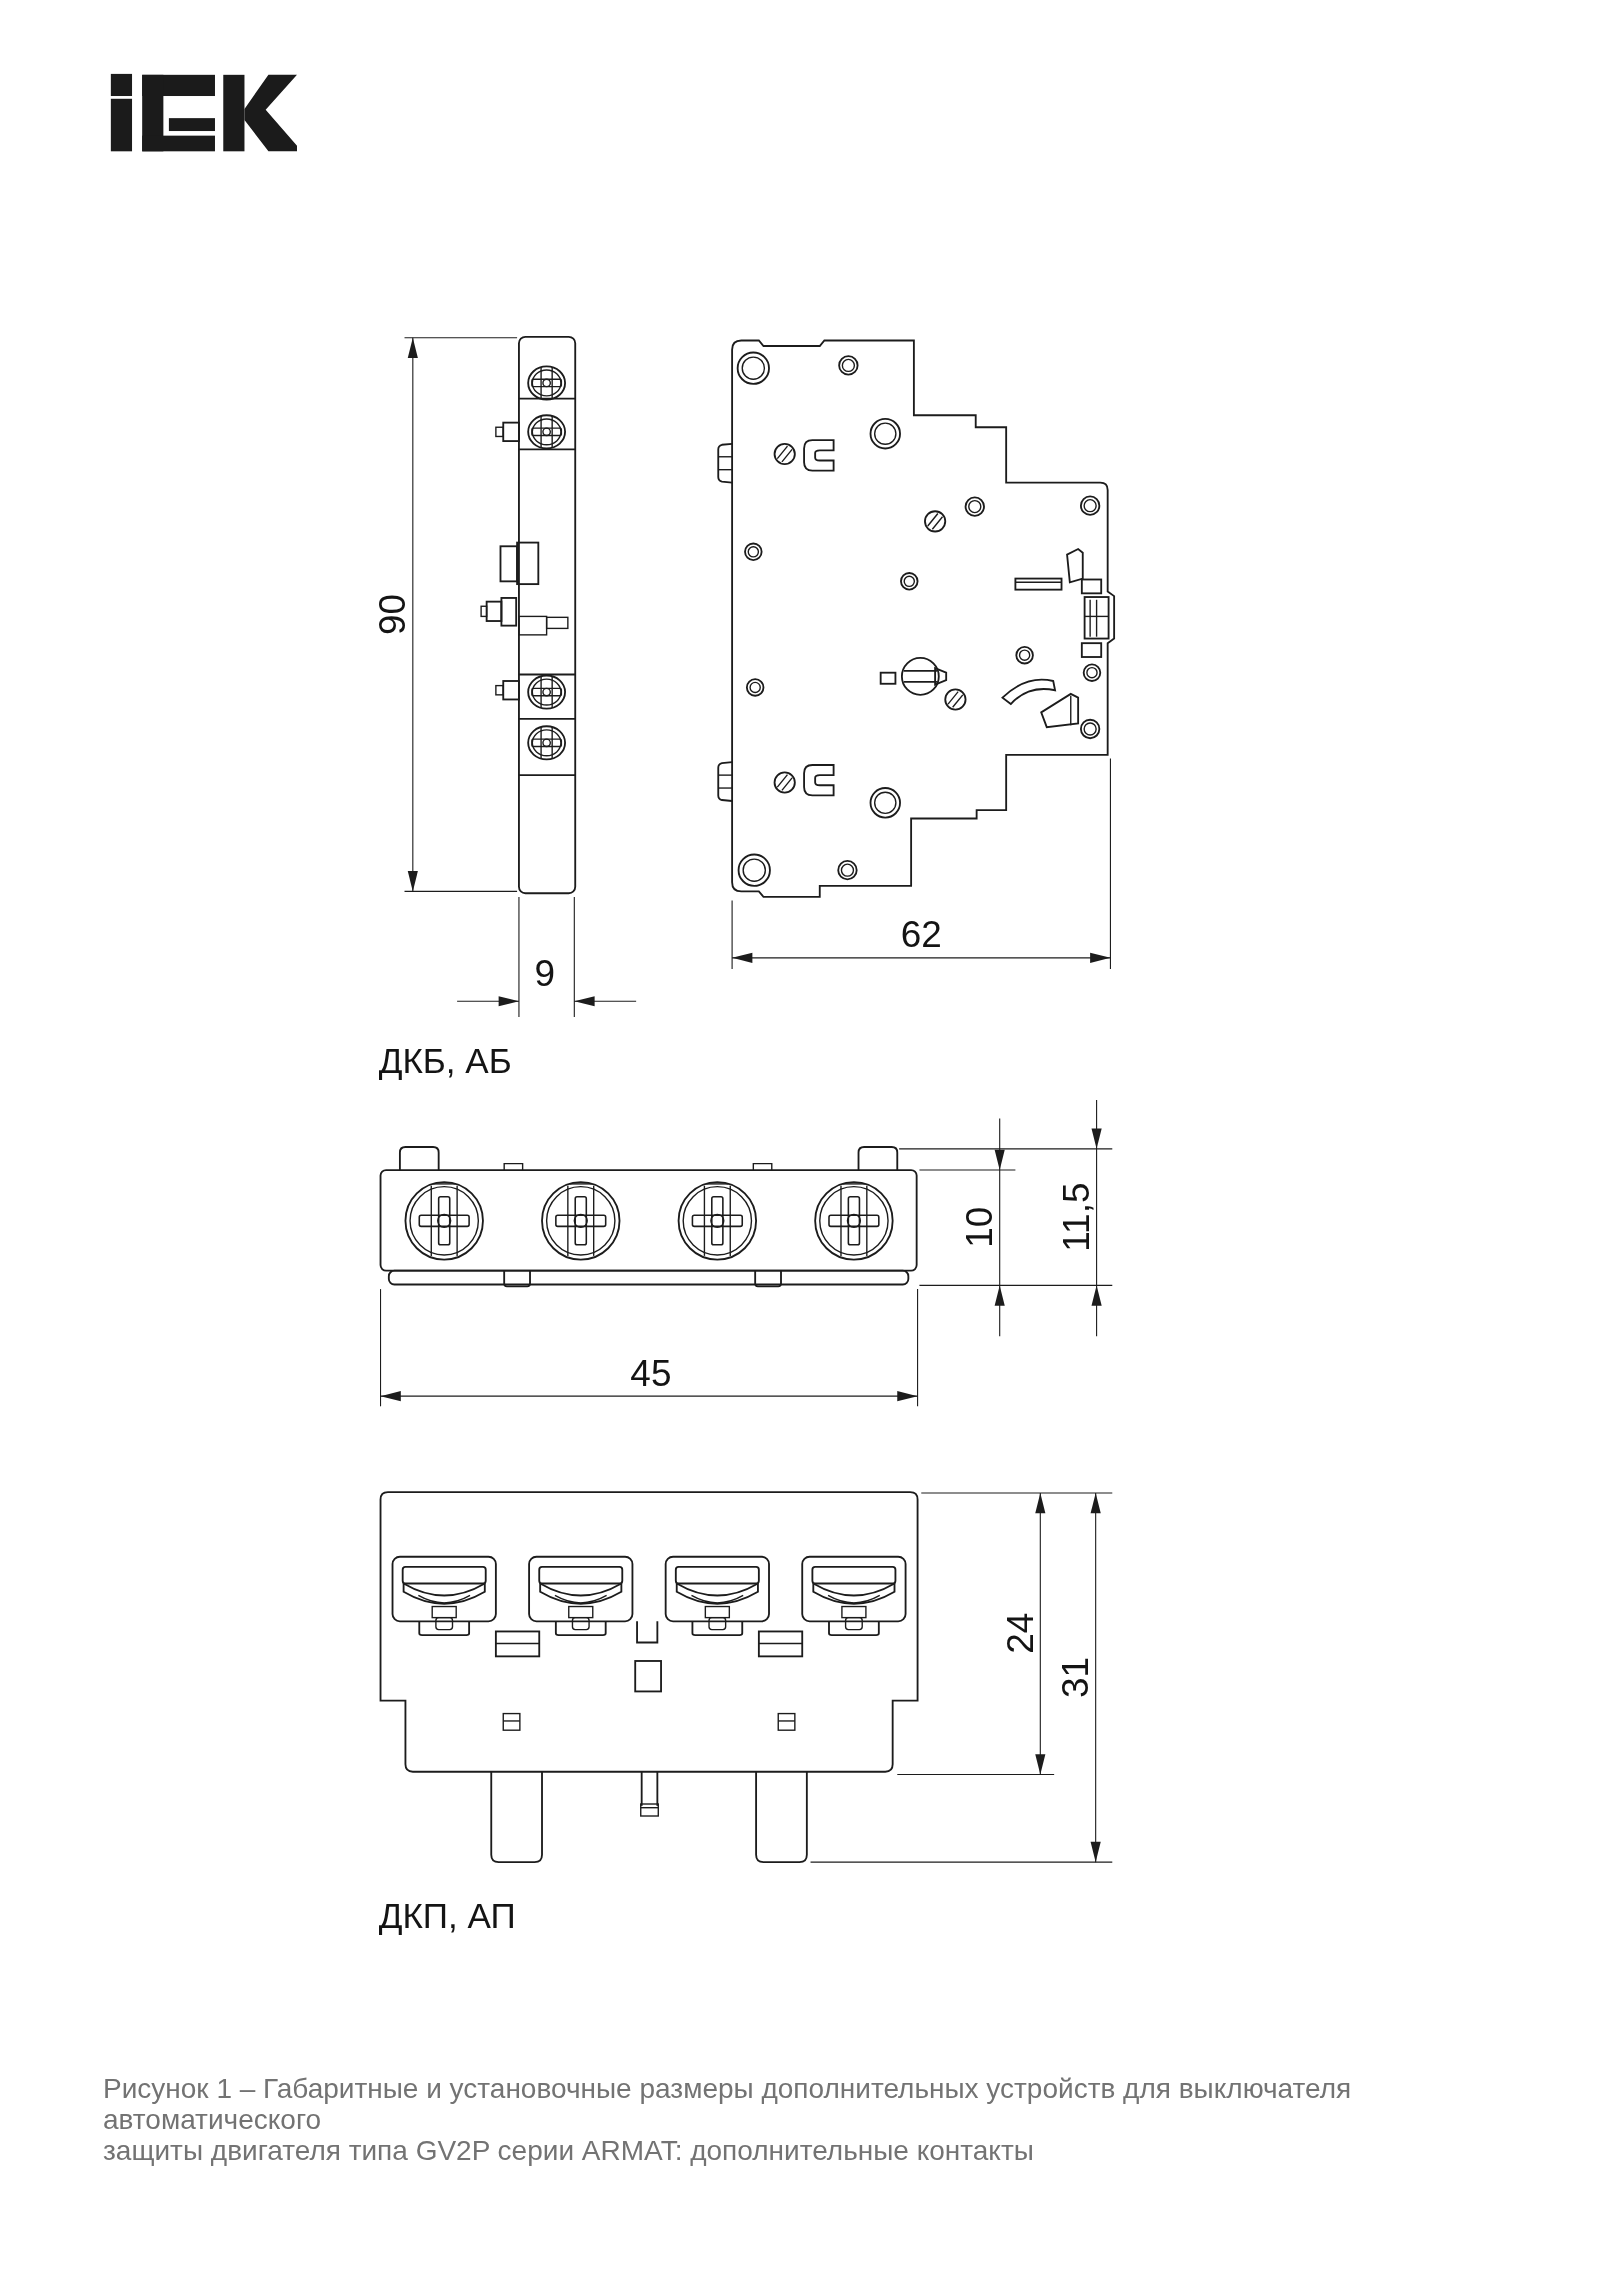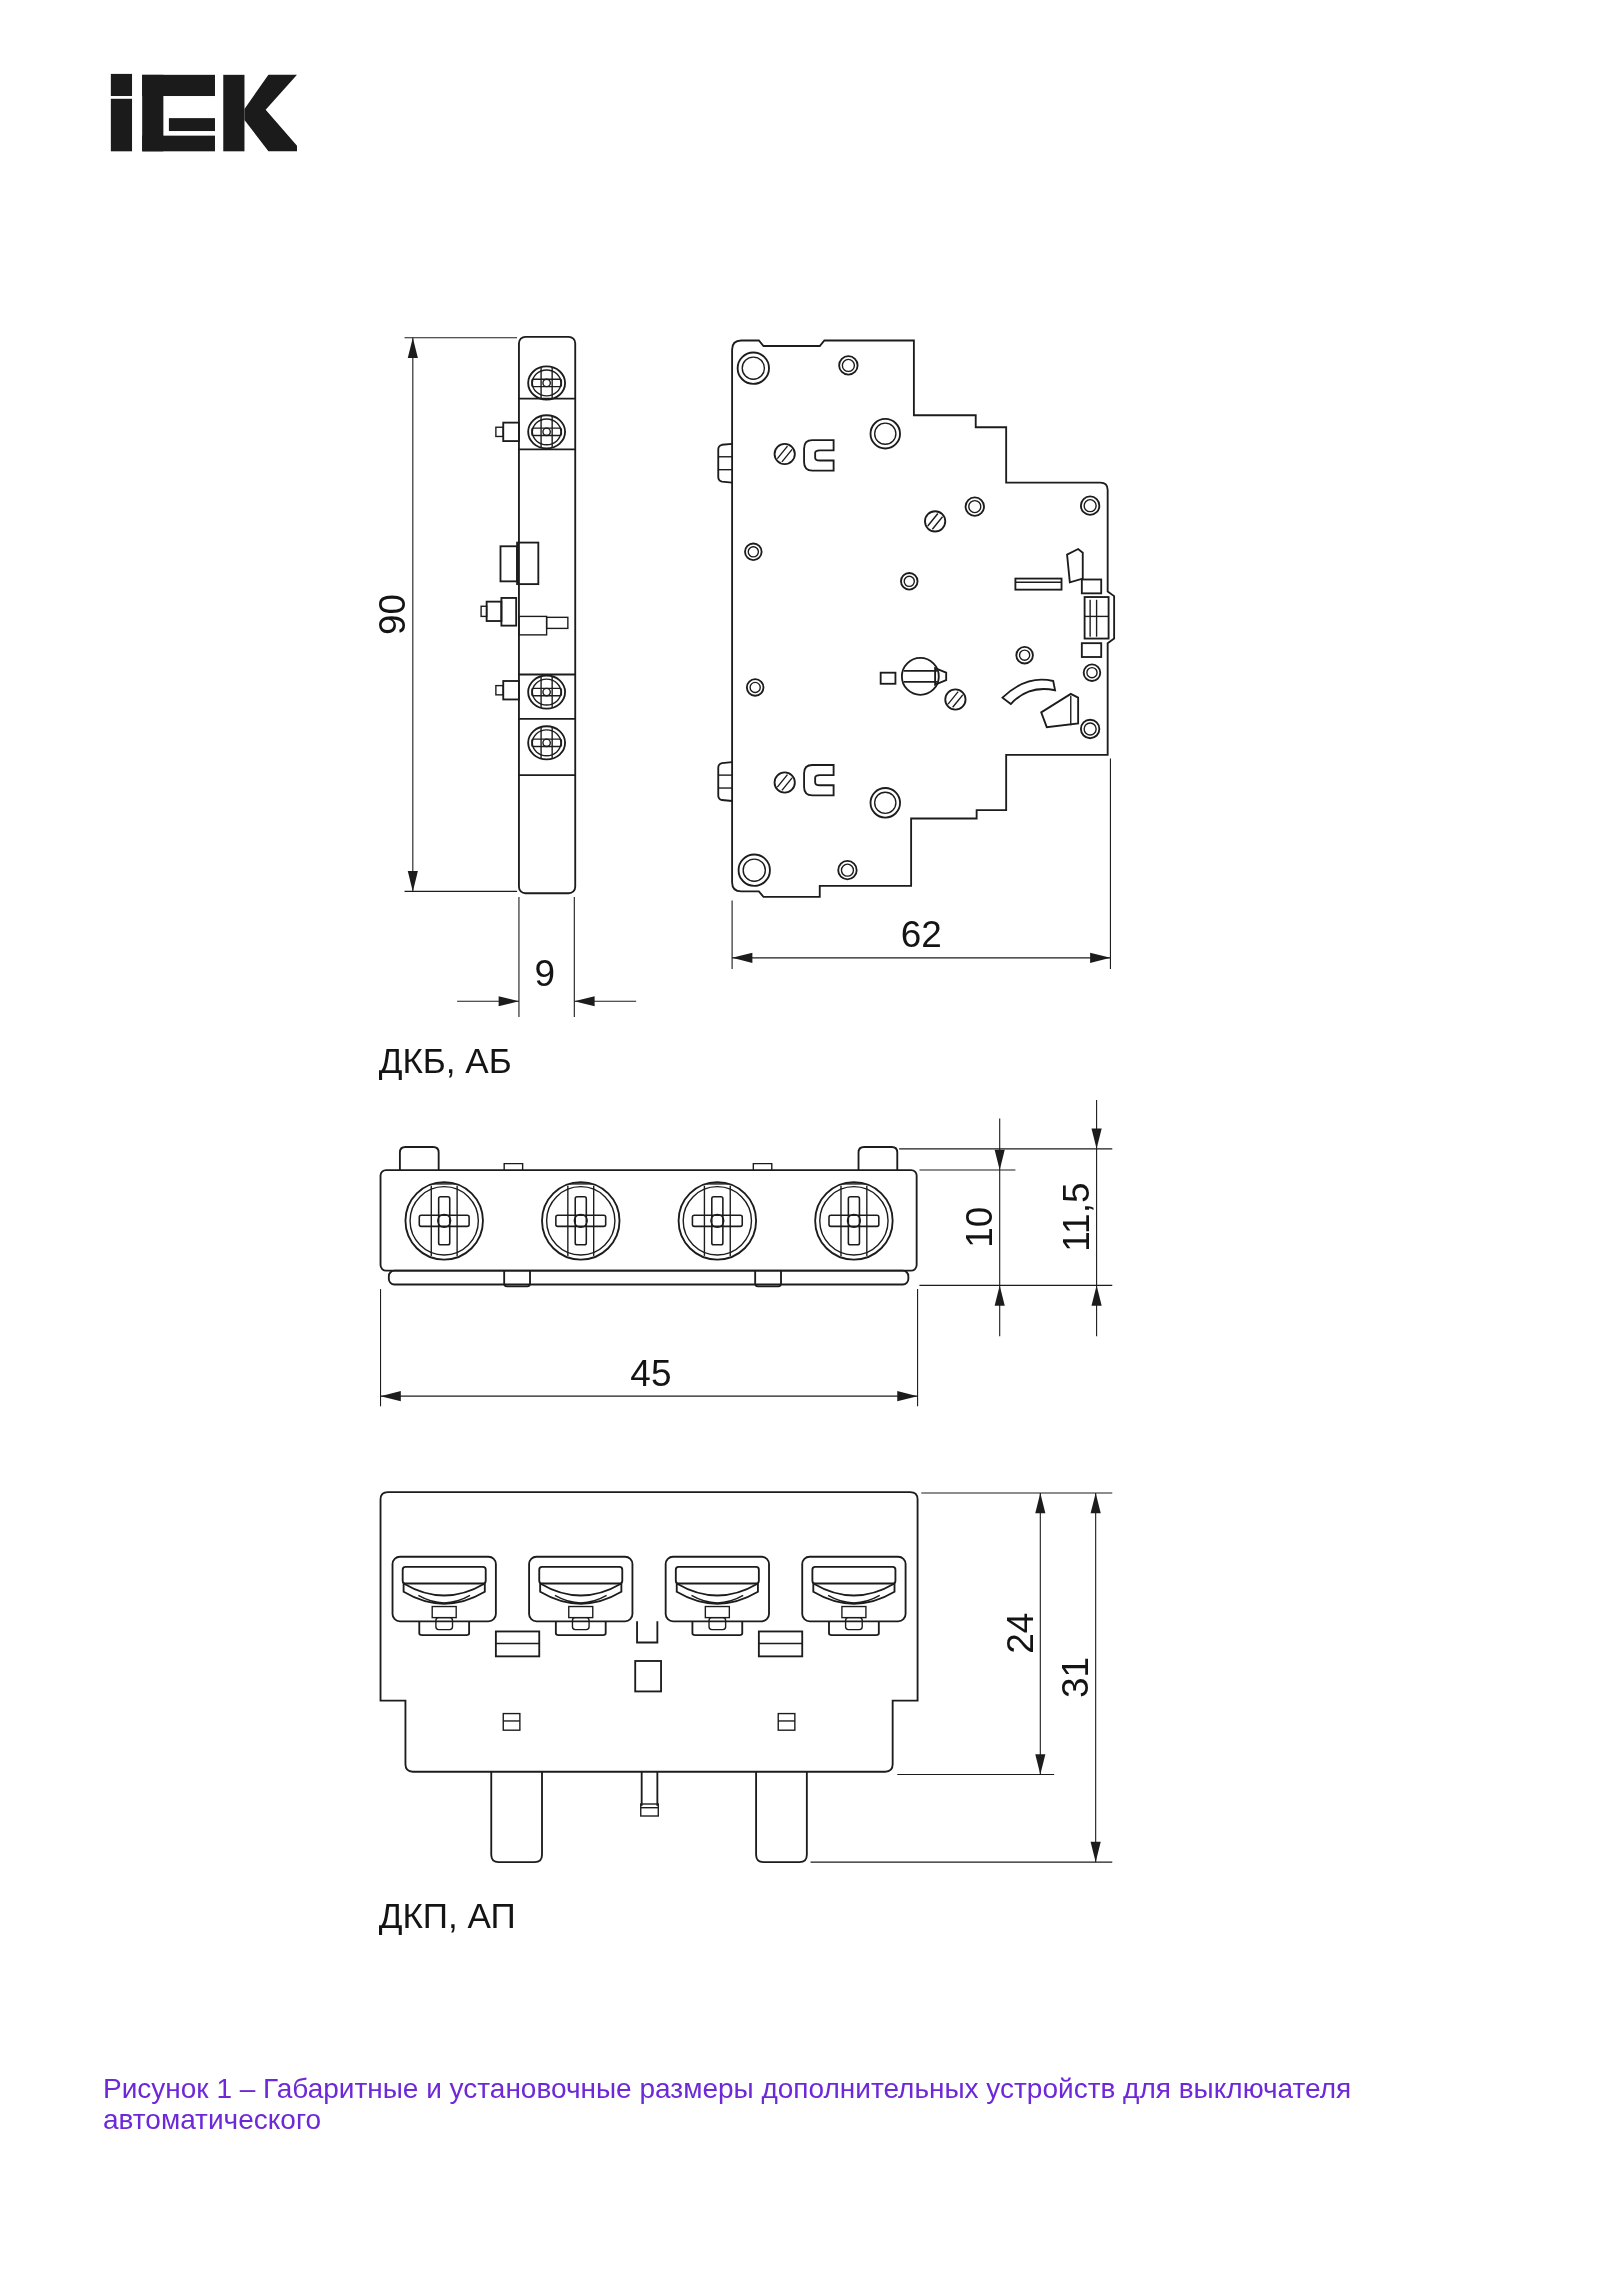--- a/index.html
+++ b/index.html
@@ -15,21 +15,21 @@
   
   .d  { fill:none; stroke:#1c1c1c; stroke-width:1.2; }
   
   .a  { fill:#1c1c1c; stroke:none; }
   text { fill:#141414; font-family:"Liberation Sans", sans-serif; }
   .dim-text { font-size:40px; text-anchor:middle; }
   .lbl-text { font-size:38px; text-anchor:start; }
   .logo-shape { fill:#1b1b1b; stroke:none; }
   #caption {
     position:absolute; left:103px; top:2073px; width:1403px;
-    font-size:28px; line-height:31px; color:#6d28d9;
+    font-size:28px; line-height:31px; color:#737373;
   }
   #caption span { display:block; }
   .sr { position:absolute; width:0.9px; height:0.9px; overflow:hidden; opacity:0; }
 </style>
 </head>
 <body>
 
 <div id="page">
 
   <div style="position:absolute;left:109px;top:61px;width:188px;height:94px;">
@@ -285,16 +285,17 @@
       <polygon class="a" points="1187,1618 1181.5,1640 1192.5,1640"></polygon>
       <polygon class="a" points="1187,2018 1181.5,1996 1192.5,1996"></polygon>
       <text class="dim-text" transform="translate(1179,1818) rotate(-90)">31</text>
     </g>
 
     <text class="lbl-text" x="410" y="2089">ДКП, АП</text>
   </svg>
 
   <div id="caption">
     <span>Рисунок 1 – Габаритные и установочные размеры дополнительных устройств для выключателя автоматического</span>
+    <span>защиты двигателя типа GV2P серии ARMAT: дополнительные контакты</span>
   </div>
 
 </div>
 
 
 </body></html>

